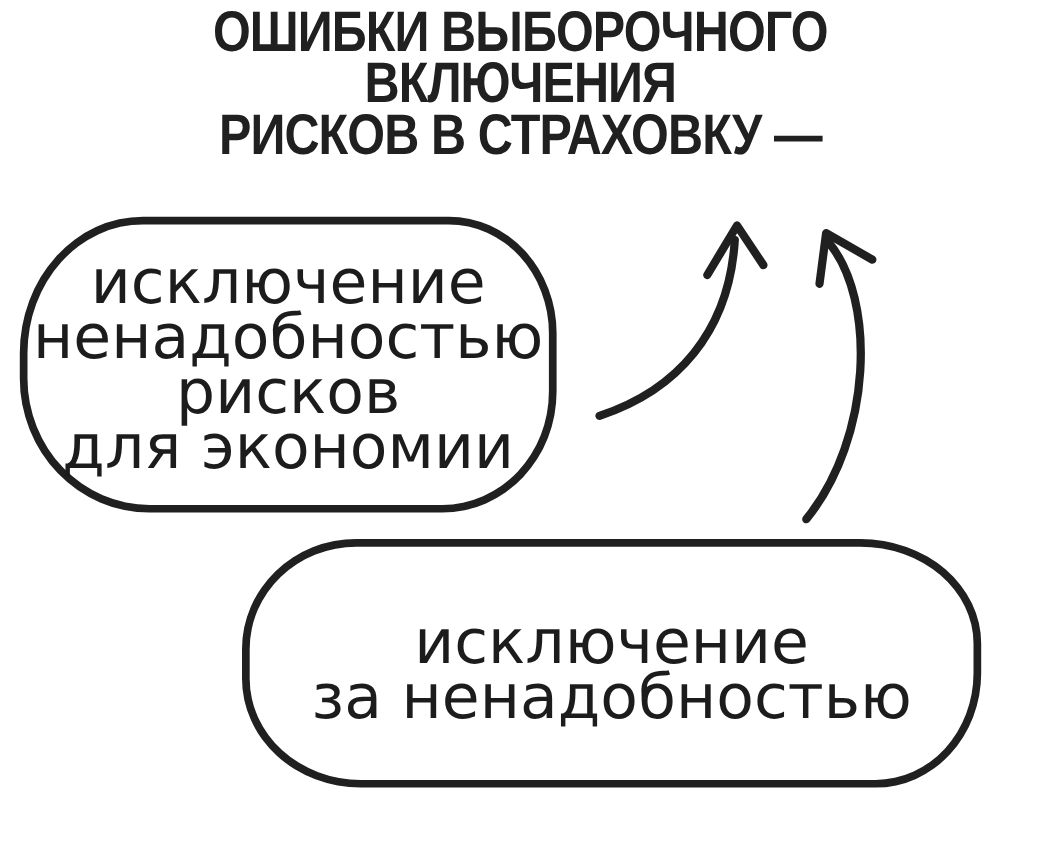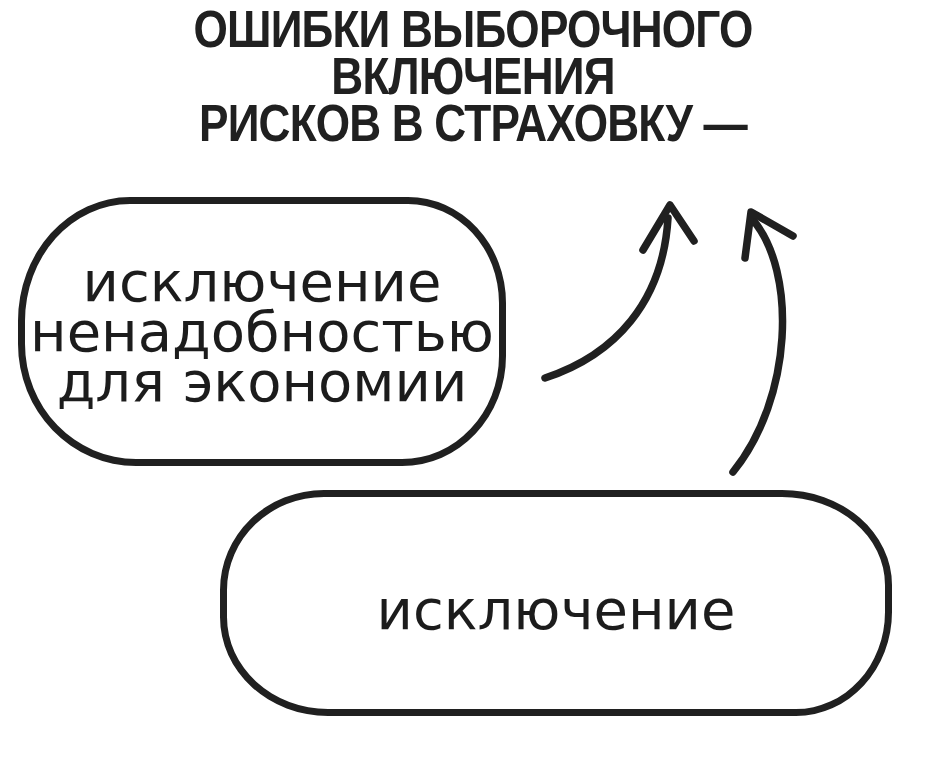--- a/index.html
+++ b/index.html
@@ -42,25 +42,27 @@
 
   <h1 class="title">
     <div>ОШИБКИ ВЫБОРОЧНОГО</div>
     <div>ВКЛЮЧЕНИЯ</div>
     <div>РИСКОВ В СТРАХОВКУ —</div>
   </h1>
 
   <div class="bubble bubble--one">
     <div>исключение</div>
     <div>ненадобностью</div>
+    <div>рисков</div>
     <div>для экономии</div>
   </div>
 
   <div class="bubble bubble--two">
     <div>исключение</div>
+    <div>за ненадобностью</div>
   </div>
 
   <svg class="arrows" viewBox="0 0 946 768" aria-hidden="true">
 
     <path d="M545 378 C615 355 663 302 668 218"></path>
     <path d="M643 250 L670 205 L694 241"></path>
 
     <path d="M733 472 C793 398 797 272 753 220"></path>
     <path d="M745 258 L751 212 L793 236"></path>
   </svg>

